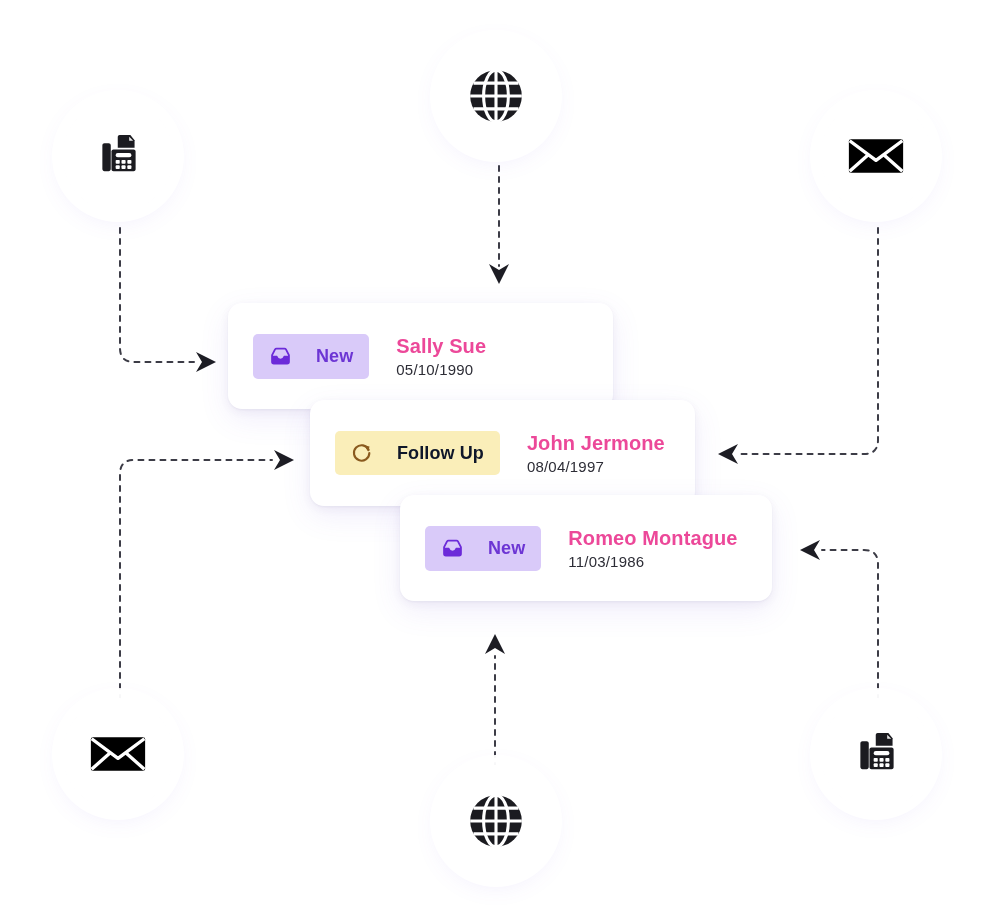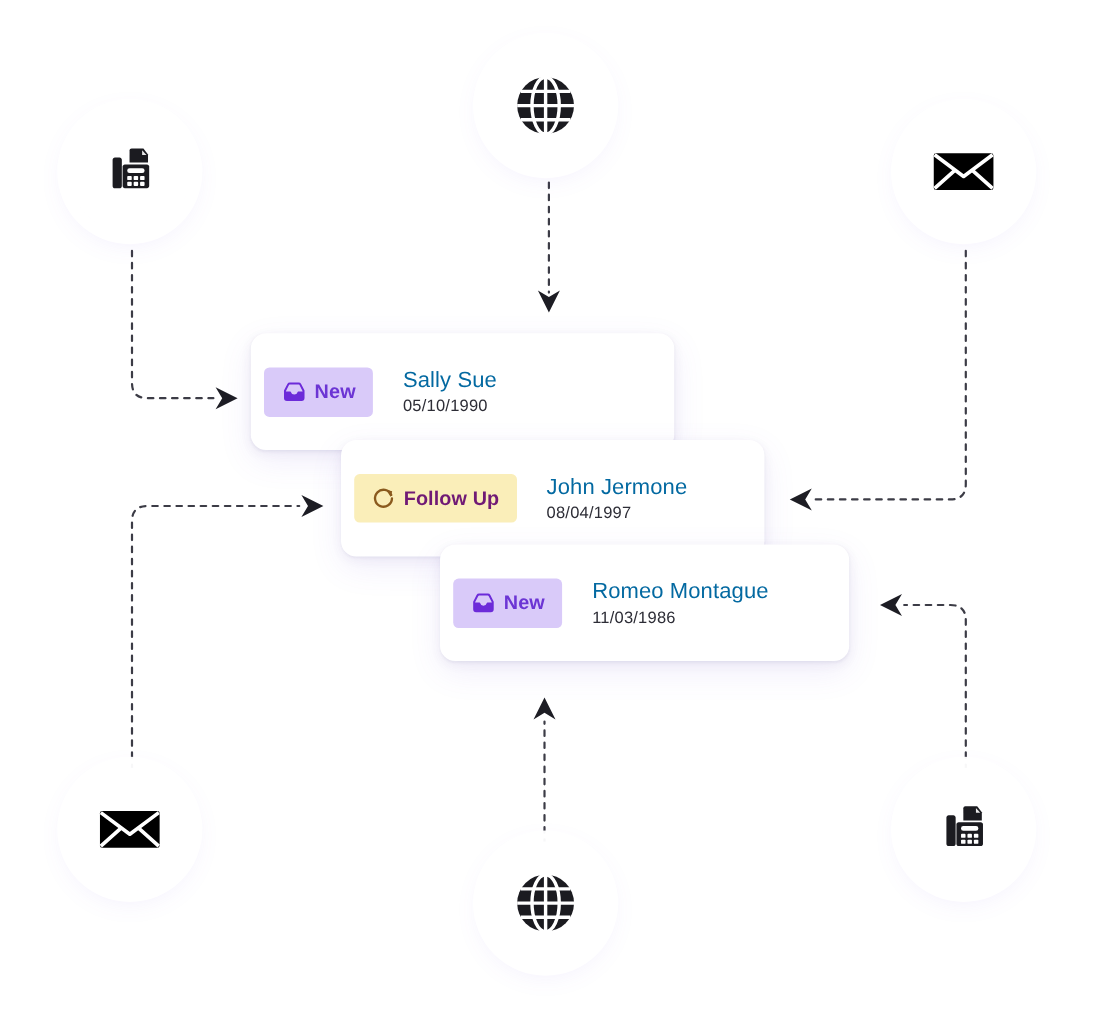--- a/index.html
+++ b/index.html
@@ -80,57 +80,57 @@
       0 3px 10px rgba(60, 50, 110, 0.06),
       0 1px 2px rgba(60, 50, 110, 0.05);
   }
   .card-1 { left: 228px; top: 303px; width: 385px; height: 106px; z-index: 3; }
   .card-2 { left: 310px; top: 400px; width: 385px; height: 106px; z-index: 4; }
   .card-3 { left: 400px; top: 495px; width: 372px; height: 106px; z-index: 5; }
 
   .badge {
     display: flex;
     align-items: center;
-    gap: 7px;
+    gap: 24px;
     border-radius: 5px;
     padding: 11px 16px;
-    margin-left: 12px;
+    margin-left: 25px;
     flex: none;
   }
   .badge-new {
     background: #d9caf9;
   }
   .badge-new .badge-label {
     color: #6c35d4;
   }
   .badge-followup {
     background: #faeeb9;
   }
   .badge-followup .badge-label {
-    color: #701a75;
+    color: #0f172a;
   }
   .badge-label {
     font-size: 18px;
     font-weight: 600;
     letter-spacing: 0.1px;
     white-space: nowrap;
   }
   .badge-icon { display: flex; align-items: center; }
 
   .card-text {
     margin-left: 27px;
     display: flex;
     flex-direction: column;
     justify-content: center;
     gap: 3px;
   }
   .card-name {
     font-size: 20px;
-    font-weight: 400;
-    color: #0369a1;
+    font-weight: 700;
+    color: #ec4899;
     letter-spacing: 0.1px;
     white-space: nowrap;
   }
   .card-date {
     font-size: 15px;
     font-weight: 400;
     color: #2d2d36;
     letter-spacing: 0.2px;
     white-space: nowrap;
   }

